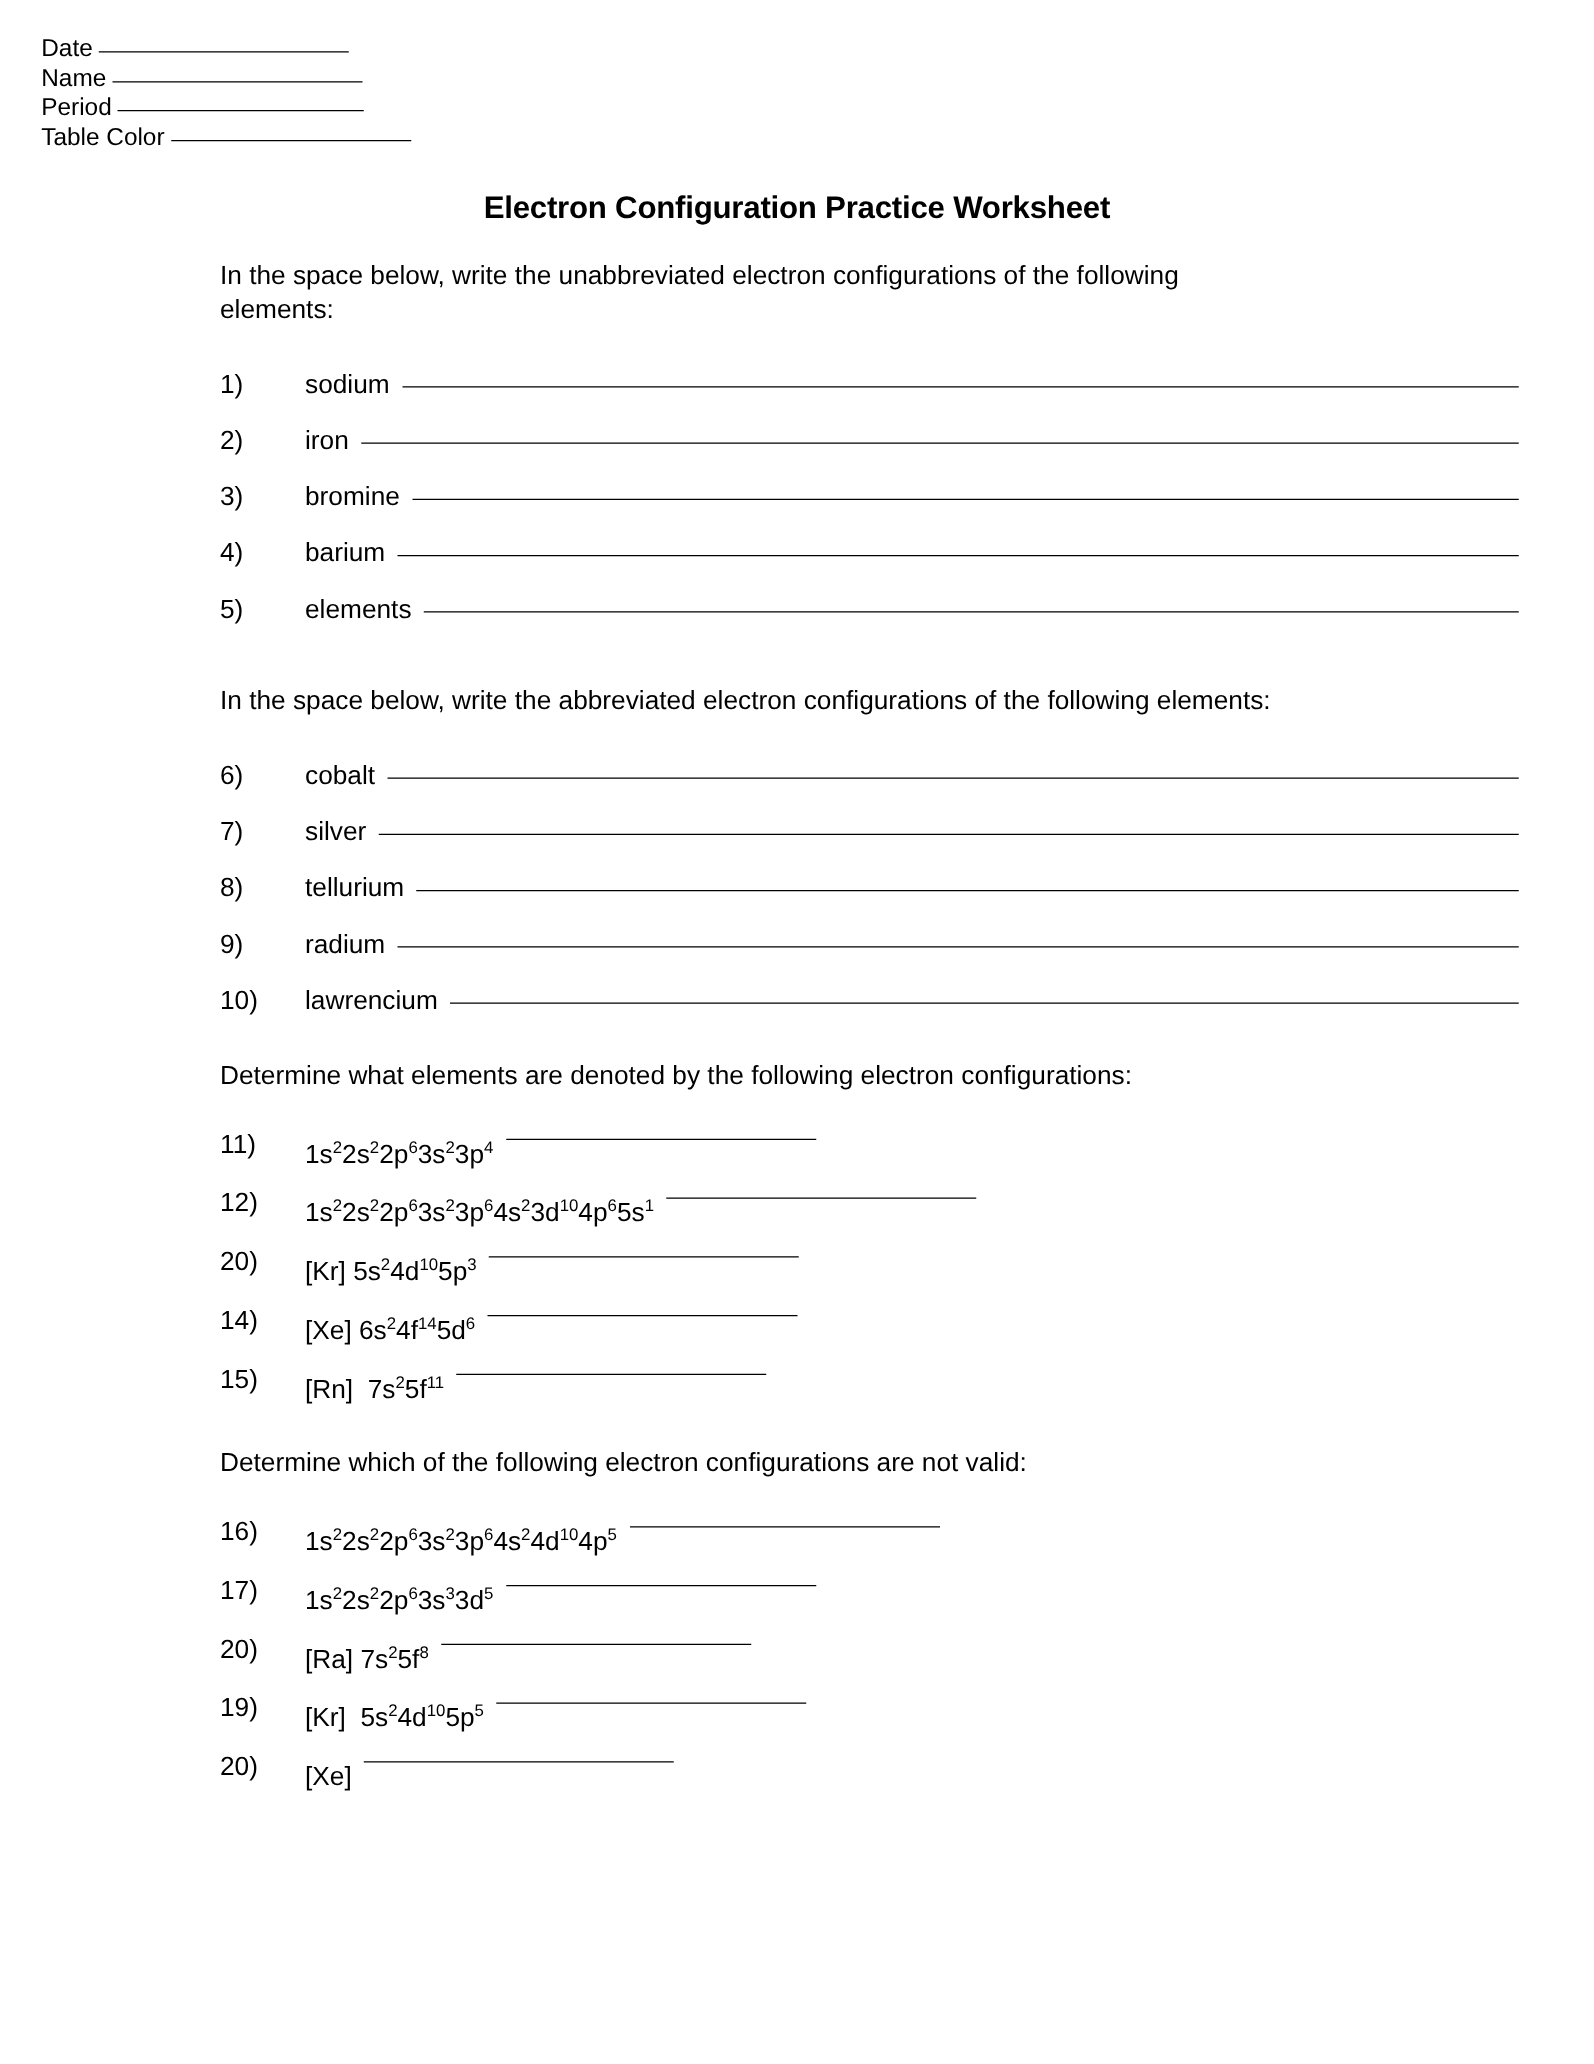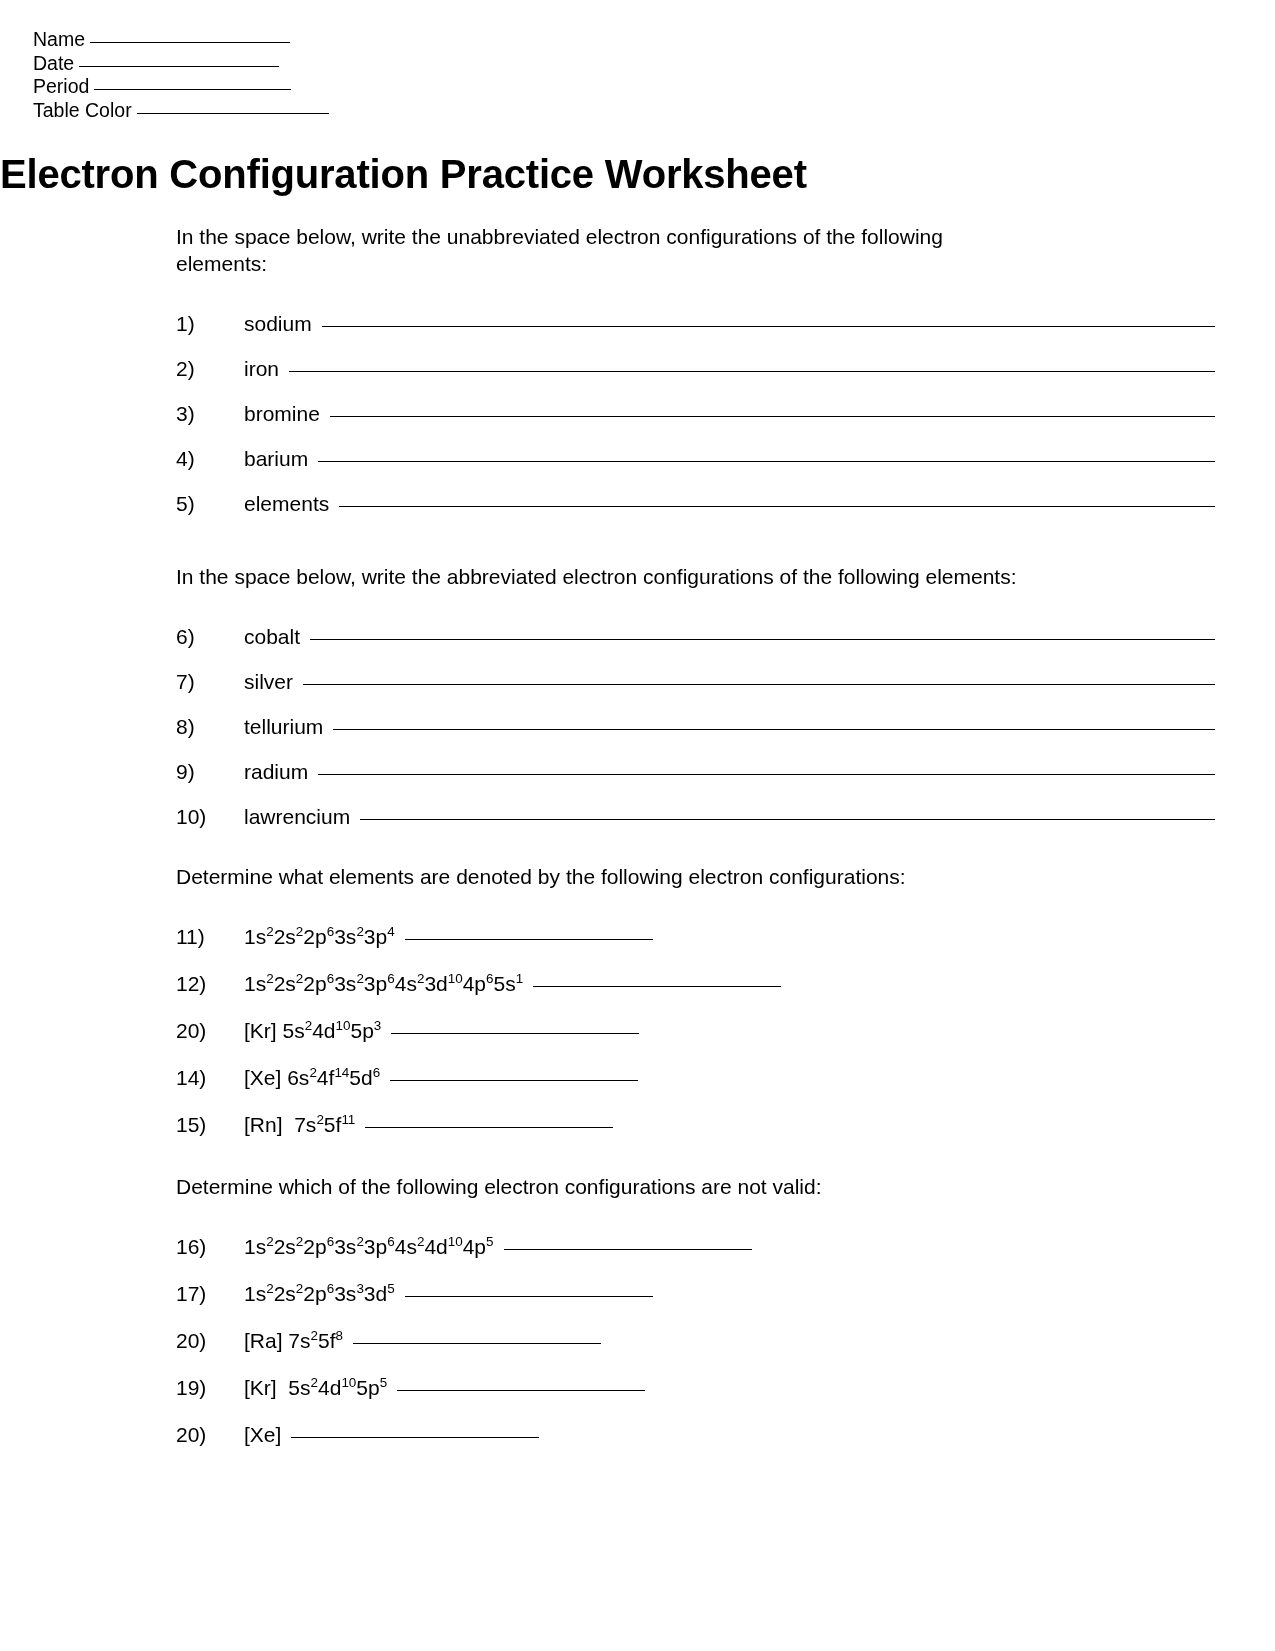--- a/index.html
+++ b/index.html
@@ -46,21 +46,22 @@
     position: relative;
     top: -3px;
   }
   .hr-name  { width: 200px; }
   .hr-date  { width: 200px; }
   .hr-period{ width: 197px; }
   .hr-table { width: 192px; }
 
   
   .title {
-    font-size: 40px;
+    text-align: center;
+    font-size: 25px;
     font-weight: bold;
     margin-top: 30px;
     letter-spacing: -0.2px;
   }
 
   
   .body-area {
     padding-left: 176px;
     padding-right: 60px;
     margin-top: 26px;
@@ -96,49 +97,49 @@
     height: 0;
     position: relative;
     top: -4px;
     margin-left: 10px;
   }
   
   .qrow.elem .qlabel { min-width: 0; }
   .qrow.elem .qrule { flex: 1 1 auto; }
 
   
-  .qrow.config { height: 47px; }
+  .qrow.config { height: 47px; align-items: center; }
   .qrow.config .qrule {
     flex: 0 0 auto;
     width: 248px;
   }
   .gap-med { height: 30px; }
 
   sup {
     font-size: 0.64em;
     vertical-align: super;
     line-height: 0;
   }
   .formula { white-space: pre; }
 </style>
 </head>
 <body>
 
 <div class="page">
 
   <div class="header-block">
     <div class="header-row">
+      <span class="header-label">Date</span>
+      <span class="header-rule hr-date"></span>
+    </div>
+    <div class="header-row">
       <span class="header-label">Name</span>
       <span class="header-rule hr-name"></span>
     </div>
     <div class="header-row">
-      <span class="header-label">Date</span>
-      <span class="header-rule hr-date"></span>
-    </div>
-    <div class="header-row">
       <span class="header-label">Period</span>
       <span class="header-rule hr-period"></span>
     </div>
     <div class="header-row">
       <span class="header-label">Table Color</span>
       <span class="header-rule hr-table"></span>
     </div>
   </div>
 
   <div class="title">Electron Configuration Practice Worksheet</div>

